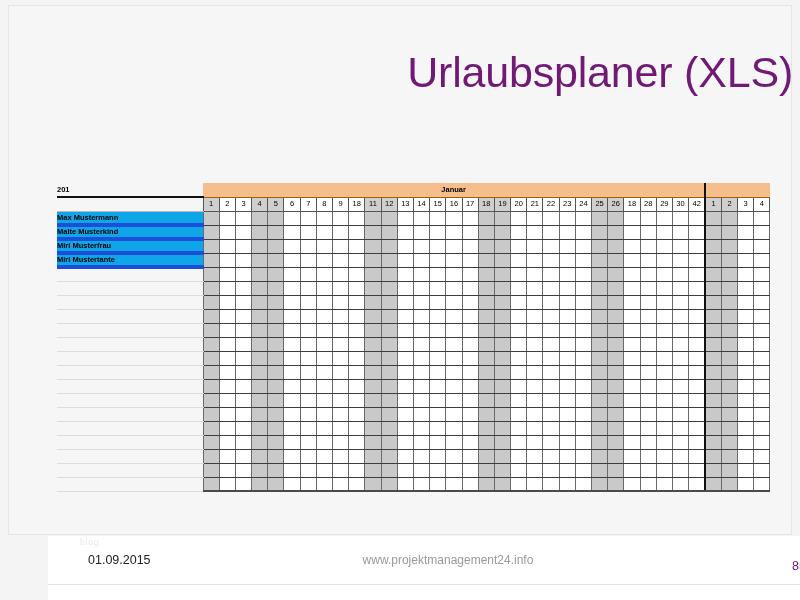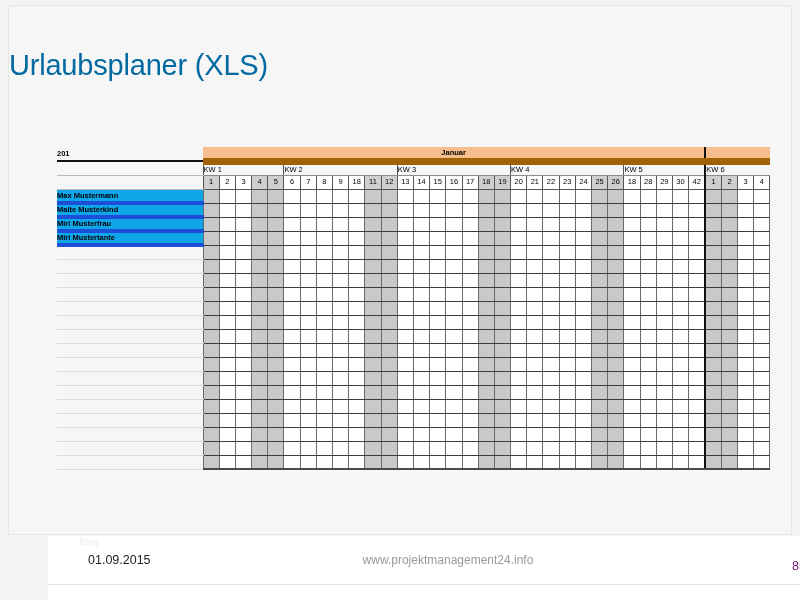--- a/index.html
+++ b/index.html
@@ -20,40 +20,41 @@
     position:absolute;
     left:8px;top:5px;
     width:784px;height:530px;
     background:#f6f6f6;
     border:1px solid #e6e6e6;
     box-sizing:border-box;
   }
   #title{
     position:absolute;
     left:0;top:45px;width:784px;
-    text-align:left;
-    font-size:29px;
+    text-align:right;
+    font-size:43px;
     font-weight:400;
-    color:#0369a1;
+    color:#701a75;
     letter-spacing:-0.2px;
     line-height:1;
   }
 
   
   #planner{
     position:absolute;
     left:48px;  
     top:141px;
     width:712px;
   }
   table.plan{
     border-collapse:collapse;
     table-layout:fixed;
     width:712px;
     font-family:"Liberation Sans", sans-serif;
+    margin-top:36px;
   }
   table.plan td{
     padding:0;
     margin:0;
     font-size:7.5px;
     color:#000;
     line-height:1;
     height:14px;
     box-sizing:border-box;
   }
@@ -71,21 +72,21 @@
     height:17px;
     text-align:left;
   }
   td.monthband{
     background:#f5be8c;
     text-align:center;
     font-size:8.5px;
     font-weight:bold;
     color:#222;
     height:17px;
-    border-bottom:7px solid #a16207;
+    border-bottom:1px solid #a16207;
   }
   td.monthband.next{ background:#f5be8c; border-left:2px solid #111; }
 
   
   td.blank2{
     background:#f6f6f6;
     border-bottom:1px solid #b9b9b9;
     height:15px;
   }
   td.kw{
@@ -225,29 +226,20 @@
             <col class="daycol">
             <col class="daycol">
             <col class="daycol">
             <col class="daycol">
           </colgroup>
         <tbody id="plan-body">
             <tr>
               <td class="yearcell">201</td>
               <td class="monthband" colspan="31">Januar</td>
               <td class="monthband next" colspan="4"></td>
-            </tr>
-            <tr>
-              <td class="blank2"></td>
-              <td class="kw" colspan="5">KW 1</td>
-              <td class="kw" colspan="7">KW 2</td>
-              <td class="kw" colspan="7">KW 3</td>
-              <td class="kw" colspan="7">KW 4</td>
-              <td class="kw" colspan="5">KW 5</td>
-              <td class="kw monthbreak" colspan="4">KW 6</td>
             </tr>
             <tr>
               <td class="blank3"></td>
               <td class="daynum we">1</td>
               <td class="daynum">2</td>
               <td class="daynum">3</td>
               <td class="daynum we">4</td>
               <td class="daynum we">5</td>
               <td class="daynum">6</td>
               <td class="daynum">7</td>

